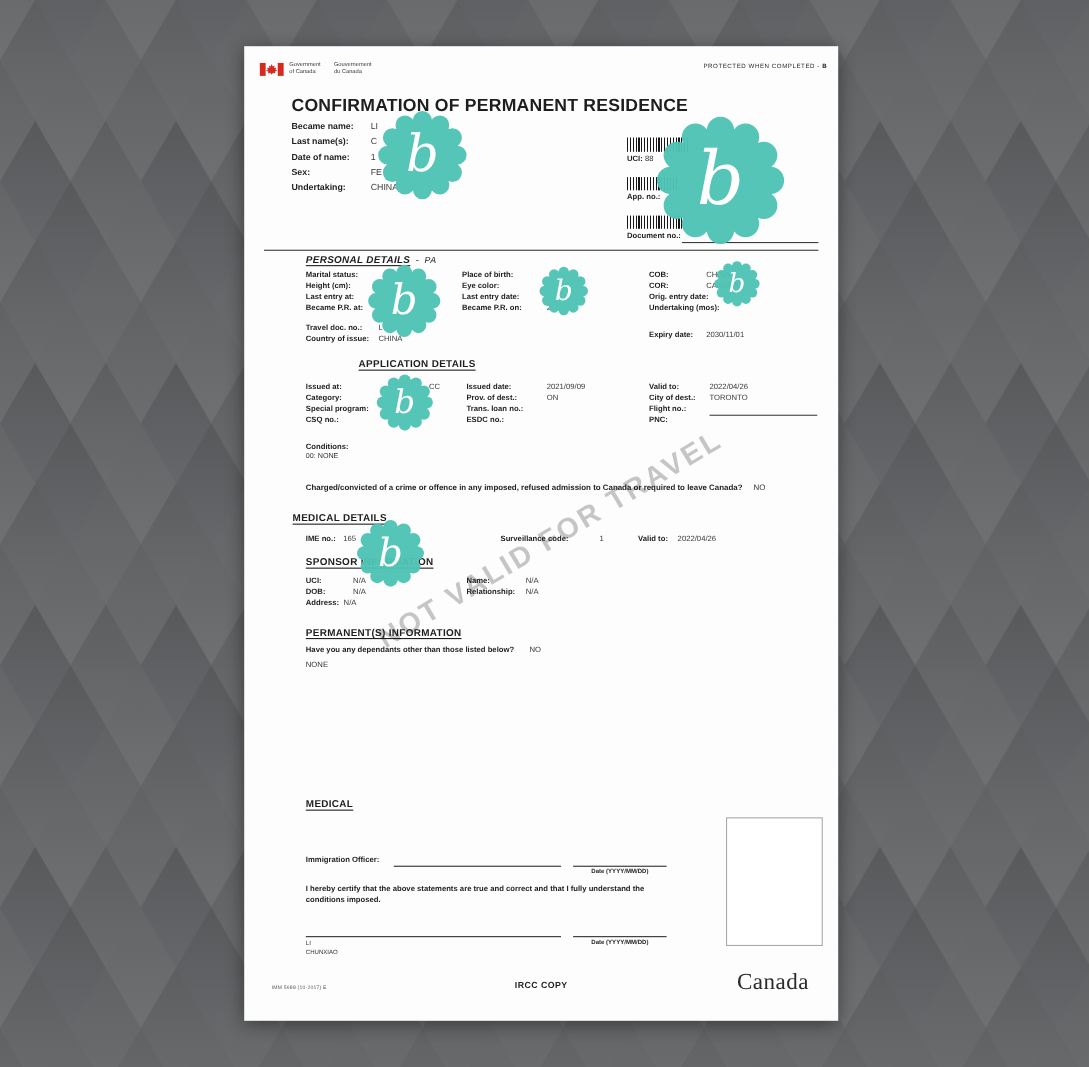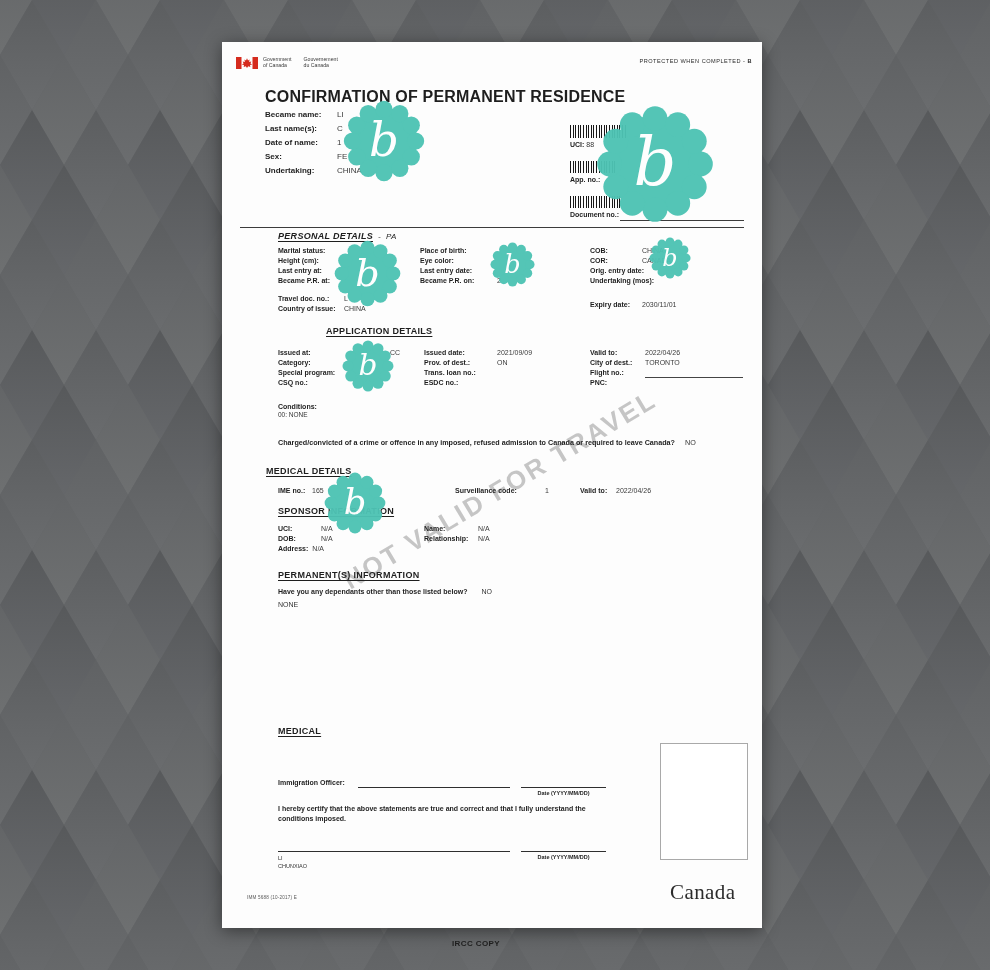--- a/index.html
+++ b/index.html
@@ -242,21 +242,21 @@
 
       <div class="abs sigline" style="left:56px;top:809px;width:232px;"></div>
       <div class="abs sigline" style="left:299px;top:809px;width:85px;"></div>
       <div class="abs datelabel" style="left:299px;top:812px;width:85px;">Date (YYYY/MM/DD)</div>
       <div class="abs tiny" style="left:56px;top:813px;">LI</div>
       <div class="abs tiny" style="left:56px;top:821px;">CHUNXIAO</div>
 
       <div class="abs photobox" style="left:438px;top:701px;width:86px;height:115px;"></div>
 
       <div class="abs formno" style="left:25px;top:853px;">IMM 5688 (10-2017) E</div>
-      <div class="abs copylabel" style="left:184px;top:849px;width:140px;margin-top:48px;">IRCC COPY</div>
+      <div class="abs copylabel" style="left:200px;top:849px;width:140px;">IRCC COPY</div>
       <div class="abs wordmark" style="left:448px;top:838px;">
         <span>Canada</span>
         
       </div>
     </div>
 
     <svg class="stamp st1" viewBox="0 0 100 100">
       <g fill="#4ec3b4">
           <circle cx="50" cy="50" r="41"></circle>
           <circle cx="88.5" cy="50" r="10.5"></circle>

